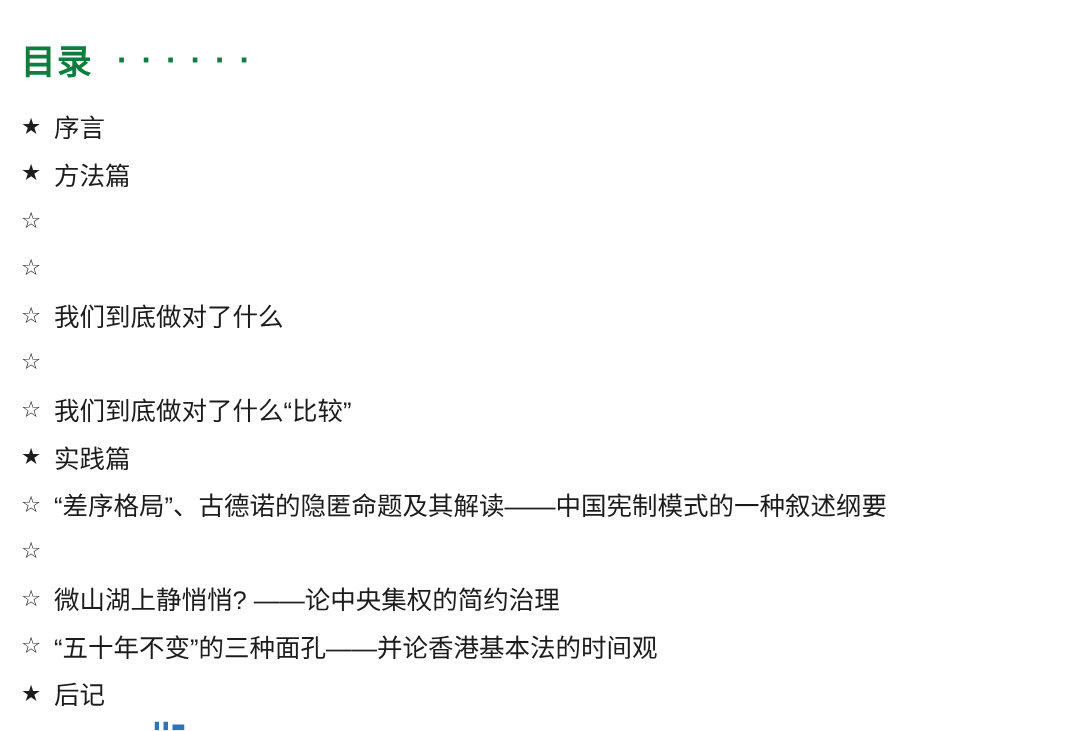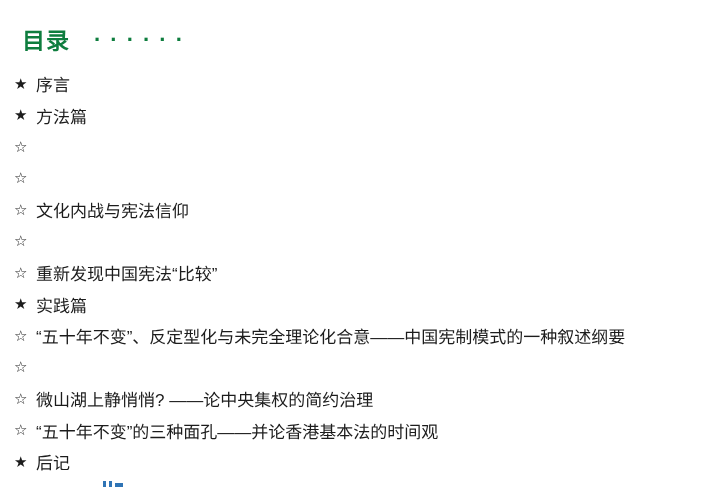--- a/index.html
+++ b/index.html
@@ -18,21 +18,21 @@
   .heading-row {
     display: flex;
     align-items: center;
     height: 30px;
     margin-bottom: 12px;
   }
   .page-title {
     font-size: 23px;
     font-weight: 700;
     color: #0e7d3e;
-    margin: 8px;
+    margin: 0;
     letter-spacing: 1px;
     line-height: 30px;
   }
   .title-dots {
     color: #0e7d3e;
     font-size: 22px;
     font-weight: 700;
     margin-left: 16px;
     letter-spacing: 9px;
     line-height: 30px;
@@ -104,40 +104,40 @@
     <div class="toc-item">
       <span class="star">☆</span>
     </div>
 
     <div class="toc-item">
       <span class="star">☆</span>
     </div>
 
     <div class="toc-item">
       <span class="star">☆</span>
-      <span class="label">文化内战与宪法信仰</span>
+      <span class="label">我们到底做对了什么</span>
     </div>
 
     <div class="toc-item">
       <span class="star">☆</span>
     </div>
 
     <div class="toc-item">
       <span class="star">☆</span>
-      <span class="label">重新发现中国宪法“比较”</span>
+      <span class="label">我们到底做对了什么“比较”</span>
     </div>
 
     <div class="toc-item">
       <span class="star">★</span>
       <span class="label">实践篇</span>
     </div>
 
     <div class="toc-item">
       <span class="star">☆</span>
-      <span class="label">“五十年不变”、反定型化与未完全理论化合意——中国宪制模式的一种叙述纲要</span>
+      <span class="label">“差序格局”、古德诺的隐匿命题及其解读——中国宪制模式的一种叙述纲要</span>
     </div>
 
     <div class="toc-item">
       <span class="star">☆</span>
     </div>
 
     <div class="toc-item">
       <span class="star">☆</span>
       <span class="label">微山湖上静悄悄? ——论中央集权的简约治理</span>
     </div>

